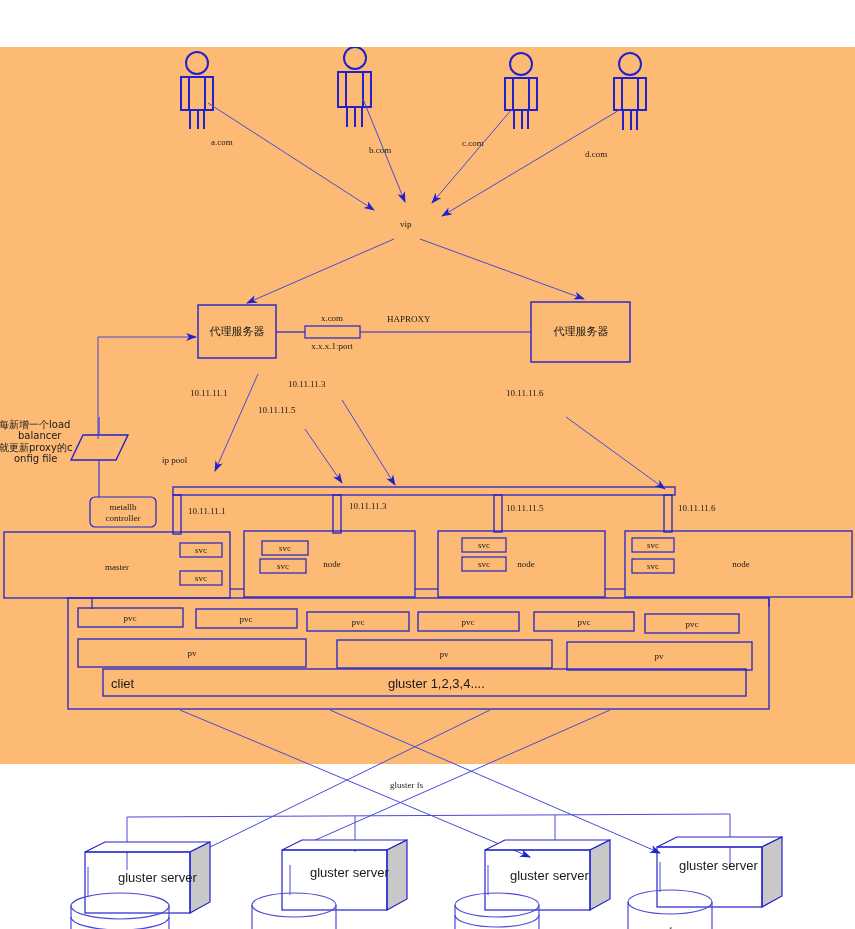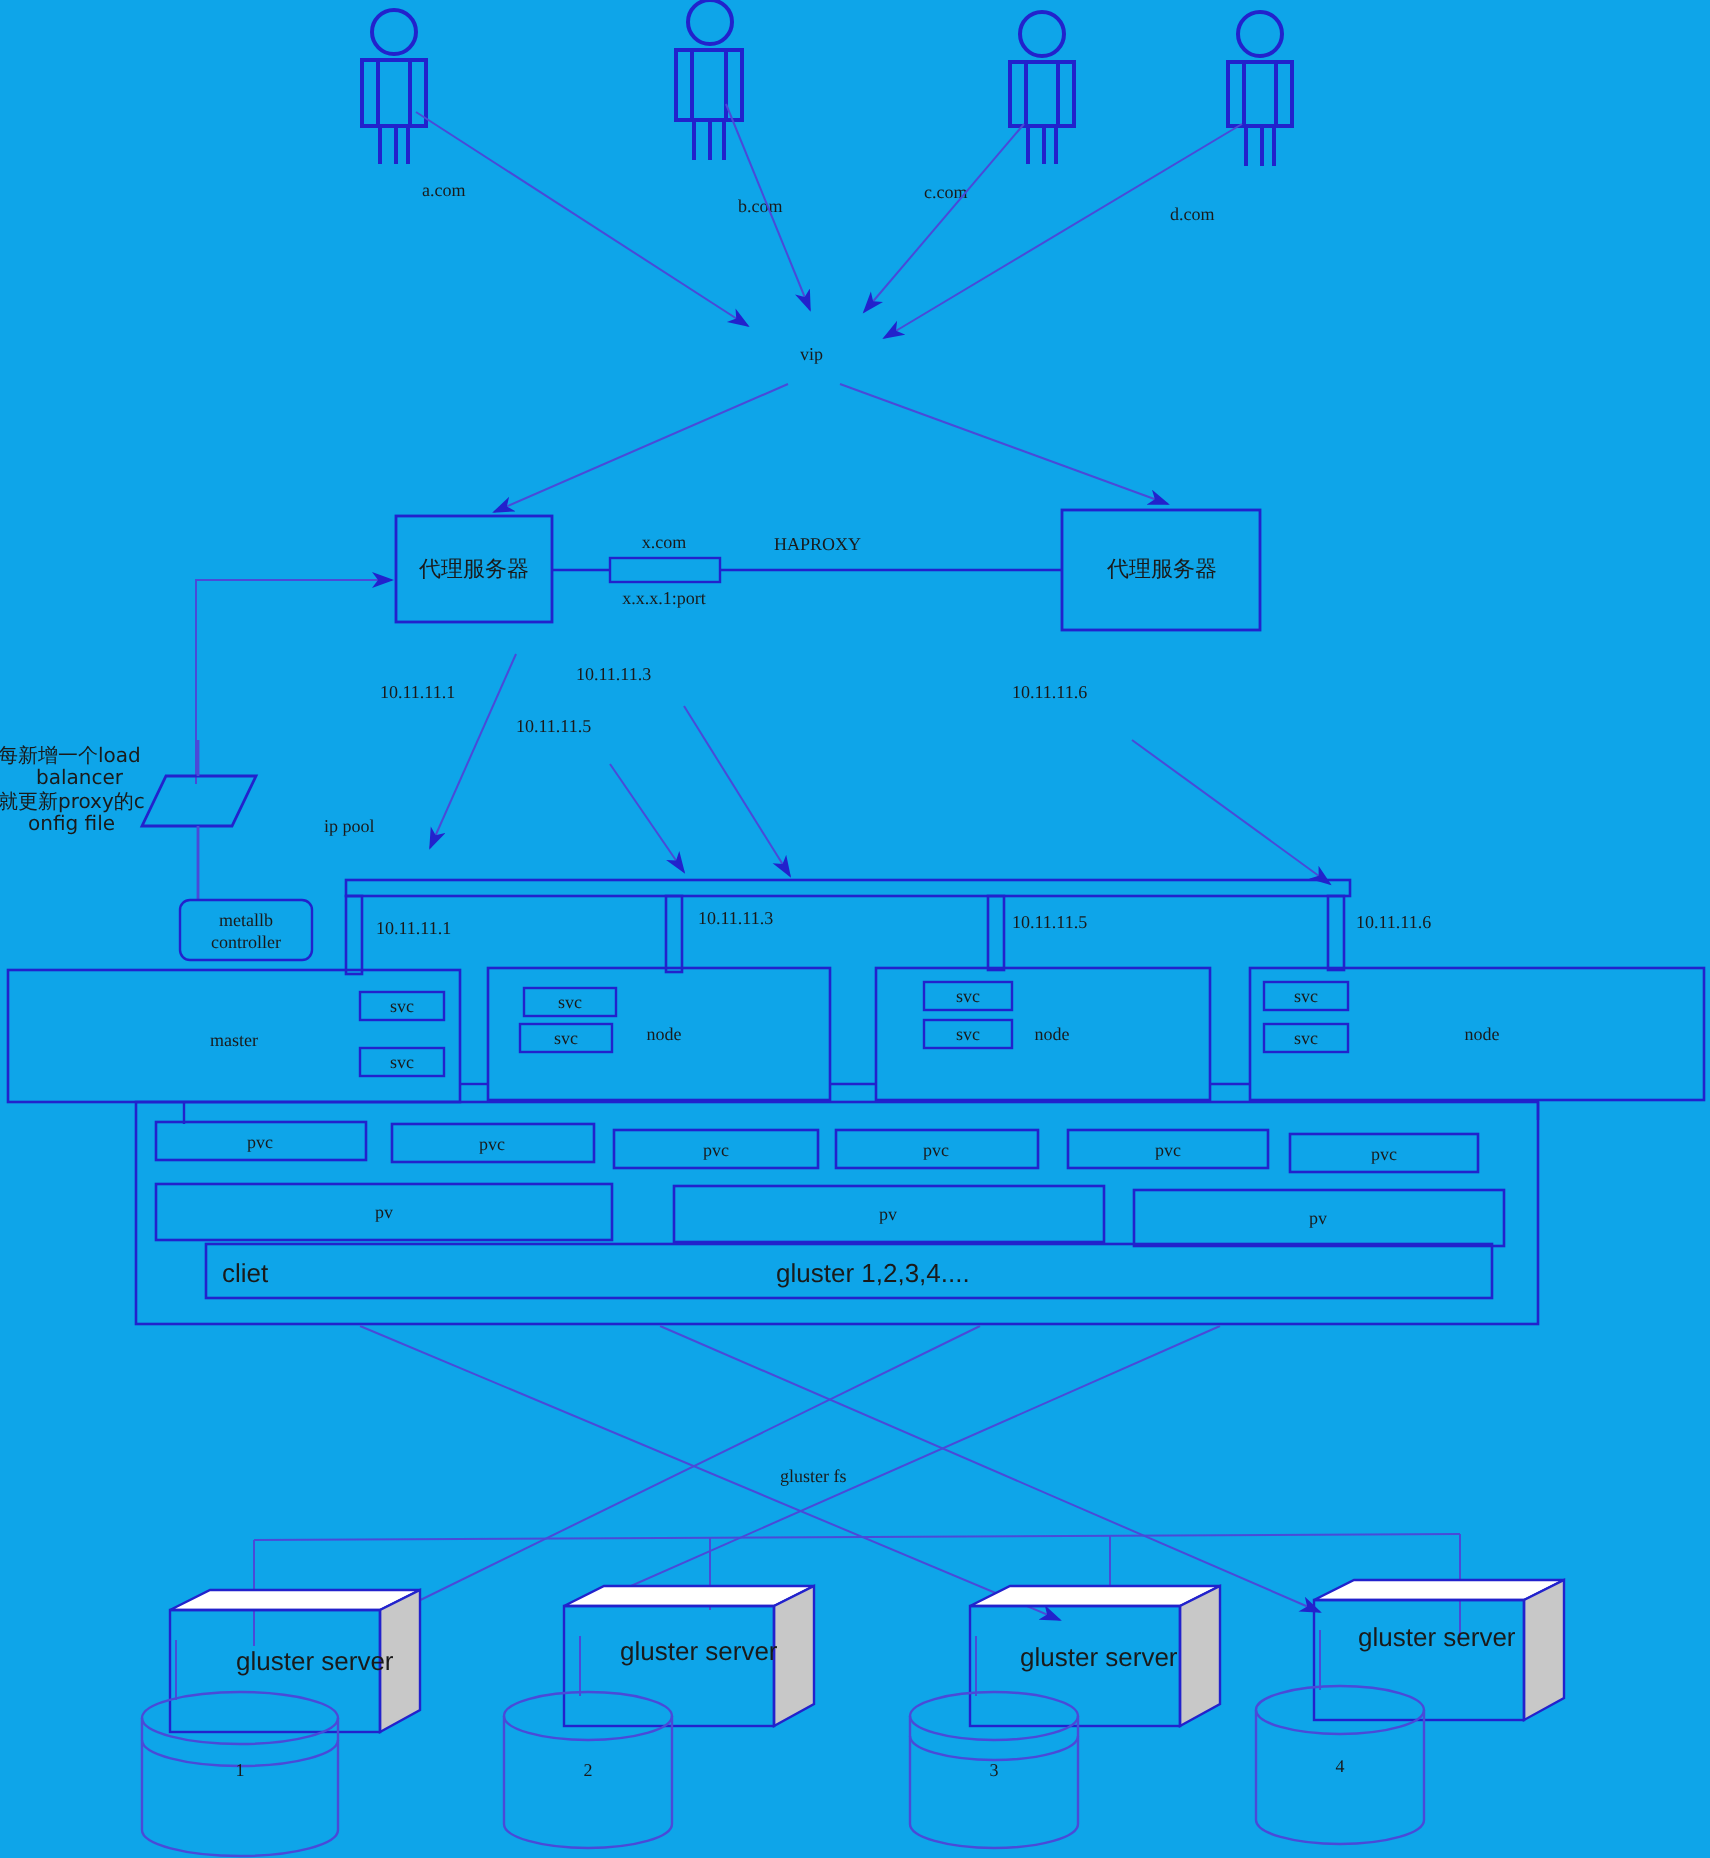--- a/index.html
+++ b/index.html
@@ -1,18 +1,18 @@
 <!DOCTYPE html>
 <html><head>
 <meta charset="utf-8">
 <style>
   html,body{margin:0;padding:0;background:#ffffff;}
   body{width:855px;height:929px;overflow:hidden;
        font-family:"Liberation Serif",serif;}
-  #stage{position:relative;width:855px;height:929px;background:#0ea5e9;}
+  #stage{position:relative;width:855px;height:717px;background:#fdba74;margin-top:47px;}
   svg{display:block;}
   .lbl{font-family:"Liberation Serif",serif;fill:#1a1a1a;font-size:9px;}
   .lbl-sans{font-family:"Liberation Sans",sans-serif;fill:#1a1a1a;font-size:13px;}
   .lbl-cn{font-family:"DejaVu Sans",sans-serif;fill:#1a1a1a;font-size:10px;}
   .lbl-cnbox{font-family:"DejaVu Sans",sans-serif;fill:#1a1a1a;font-size:11px;}
 </style>
 </head>
 <body>
 
 <div id="stage">

